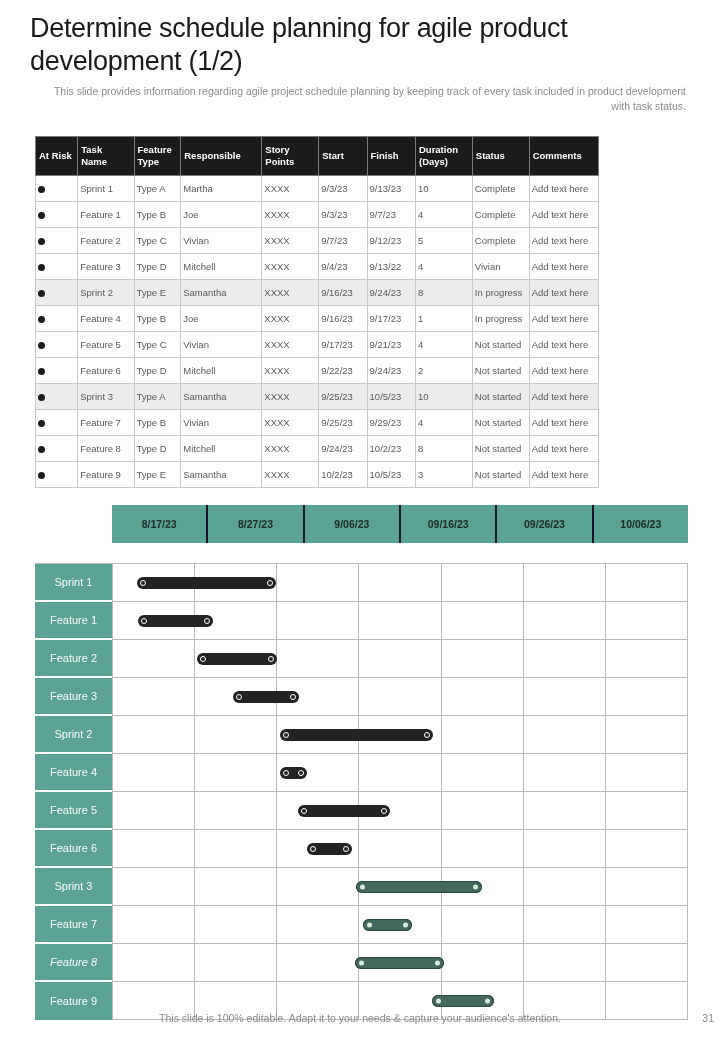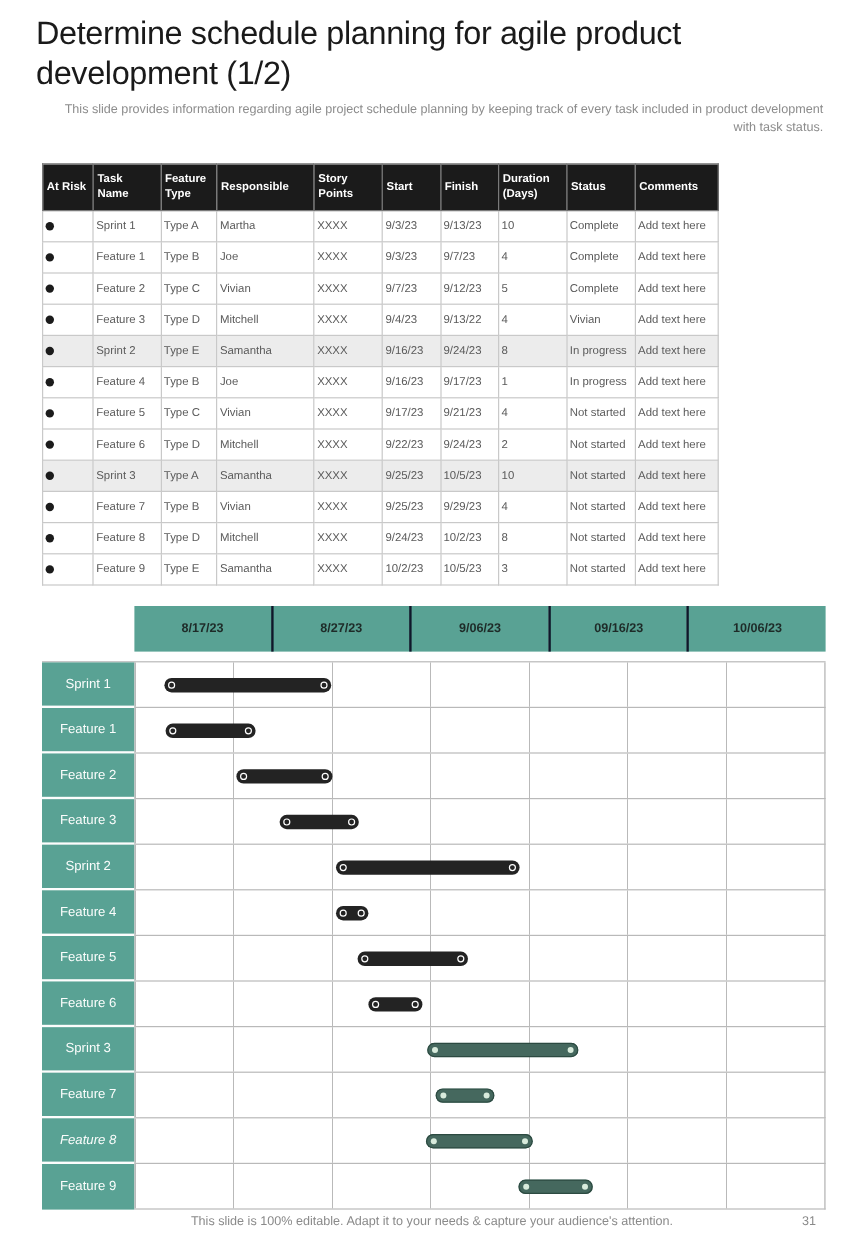--- a/index.html
+++ b/index.html
@@ -29,21 +29,21 @@
   .task-table tbody td {
     border:1px solid #c9c9c9; height:25px; padding:0 2px; background:#ffffff;
   }
   .task-table tbody tr.hl td { background:var(--row-highlight,#ECECEC); }
   .dot {
     display:inline-block; width:7px; height:7px; border-radius:50%;
     background:#1b1b1b; vertical-align:middle;
   }
   
   .gantt { position:absolute; left:35px; top:505px; width:653px; }
-  .g-header { display:flex; height:38px; margin-bottom:8px; }
+  .g-header { display:flex; height:38px; margin-bottom:20px; }
   .g-corner { width:77px; flex:none; background:#ffffff; }
   .g-date {
     flex:1; background:var(--teal,#59A294); display:flex; align-items:center; justify-content:center;
     font-size:10.5px; font-weight:700; color:#1e2b28;
   }
   .g-date + .g-date { border-left:2px solid #0f172a; }
   .g-rows { border-top:1px solid var(--grid-line,#B9B9B9); }
   .g-row { display:flex; height:38px; box-sizing:border-box; }
   .g-label {
     width:77px; flex:none; box-sizing:border-box; background:var(--teal,#59A294);
@@ -77,21 +77,21 @@
   }
   .bar-teal::before, .bar-teal::after {
     width:5px; height:5px; background:var(--bar-teal-dot,#D8EBDC);
   }
   .bar-teal::before { left:4px; }  .bar-teal::after { right:4px; }
   
   .footer {
     position:absolute; left:0; right:0; bottom:12px; height:16px;
     font-size:10.5px; color:#8a8a8a; text-align:center;
   }
-  .pageno { position:absolute; right:40px; top:0; color:#8a8a8a;text-align:right; }
+  .pageno { position:absolute; right:6px; top:0; color:#8a8a8a;text-align:right; }
 </style>
 </head>
 <body>
 
 <div class="slide">
 
   <h1 class="title">Determine schedule planning for agile product development (1/2)</h1>
   <p class="subtitle">This slide provides information regarding agile project schedule planning by keeping track of every  task included in product development with task status.</p>
 
   <table class="task-table">
@@ -270,20 +270,21 @@
       </tbody>
   </table>
 
   <div class="gantt">
     <div class="g-header">
       <div class="g-corner"></div>
       <div class="g-date">8/17/23</div>
       <div class="g-date">8/27/23</div>
       <div class="g-date">9/06/23</div>
       <div class="g-date">09/16/23</div>
+      <div class="g-date">09/26/23</div>
       <div class="g-date">10/06/23</div>
     </div>
     <div class="g-rows" id="gantt-rows">
 
     <div class="g-row">
       <div class="g-label">Sprint 1</div>
       <div class="g-track">
         <div class="g-bar bar-black" style="left: 4.3%; width: 24.3%;"></div>
       </div>
     </div>

